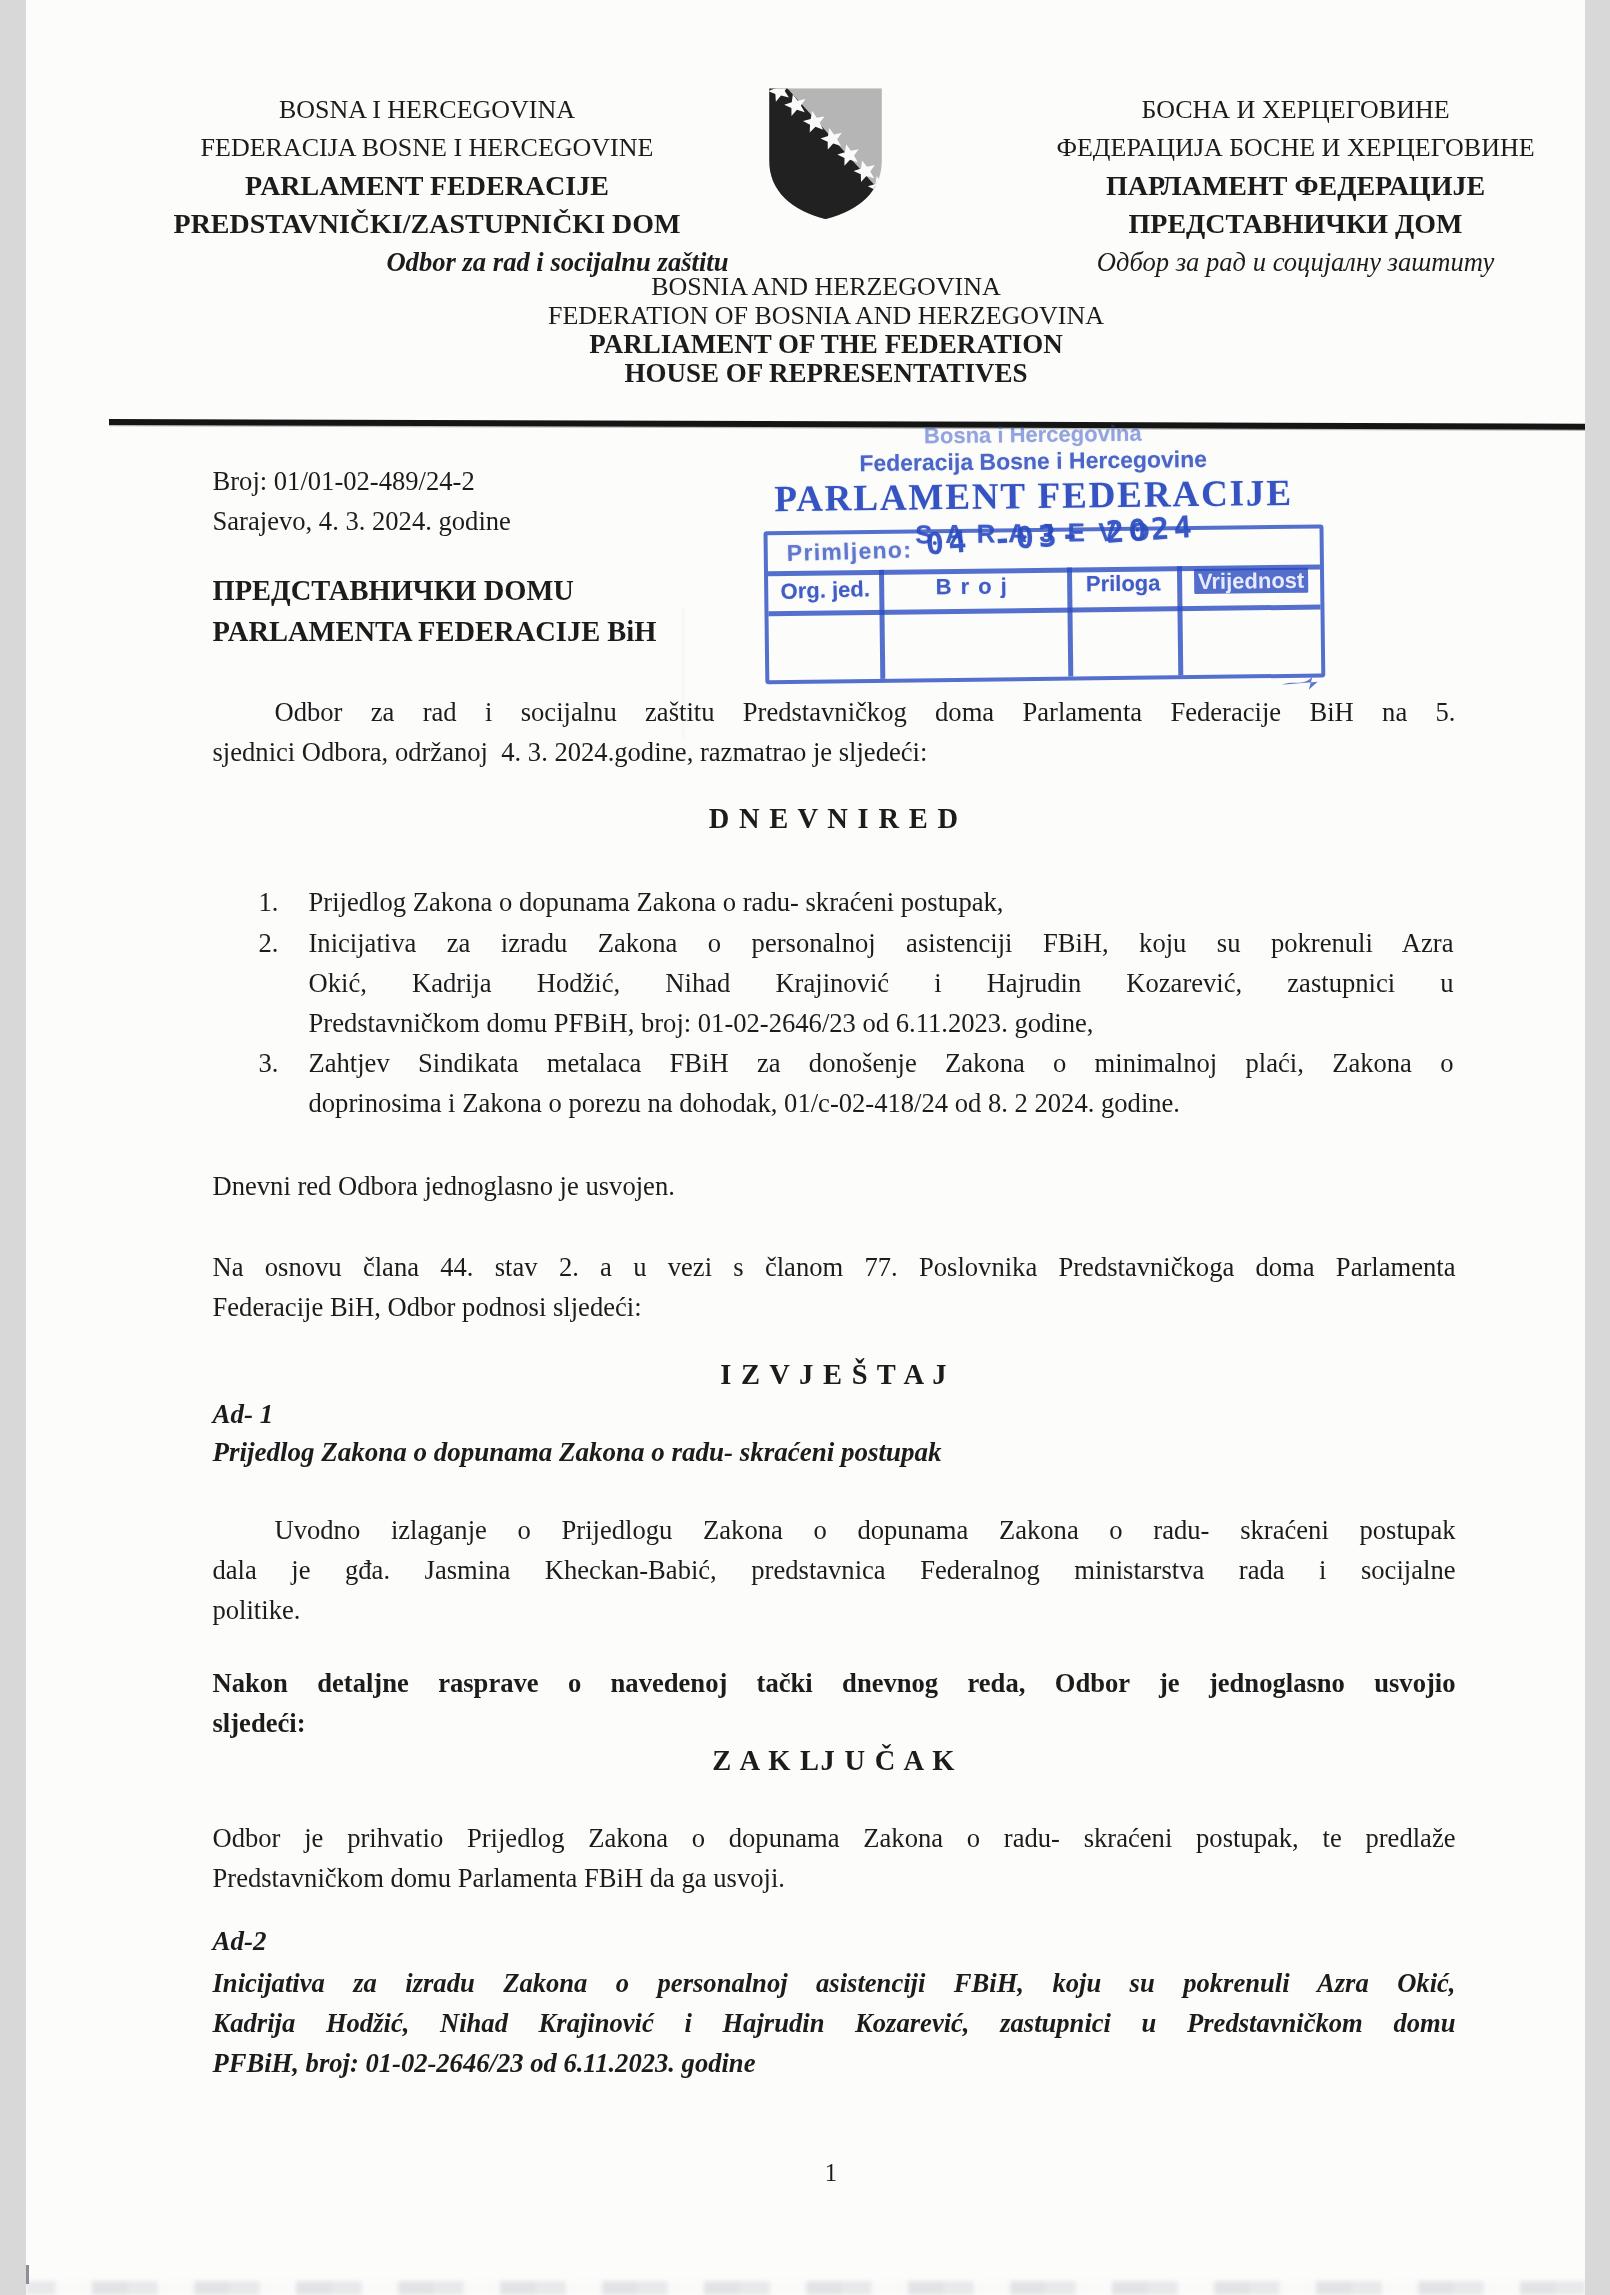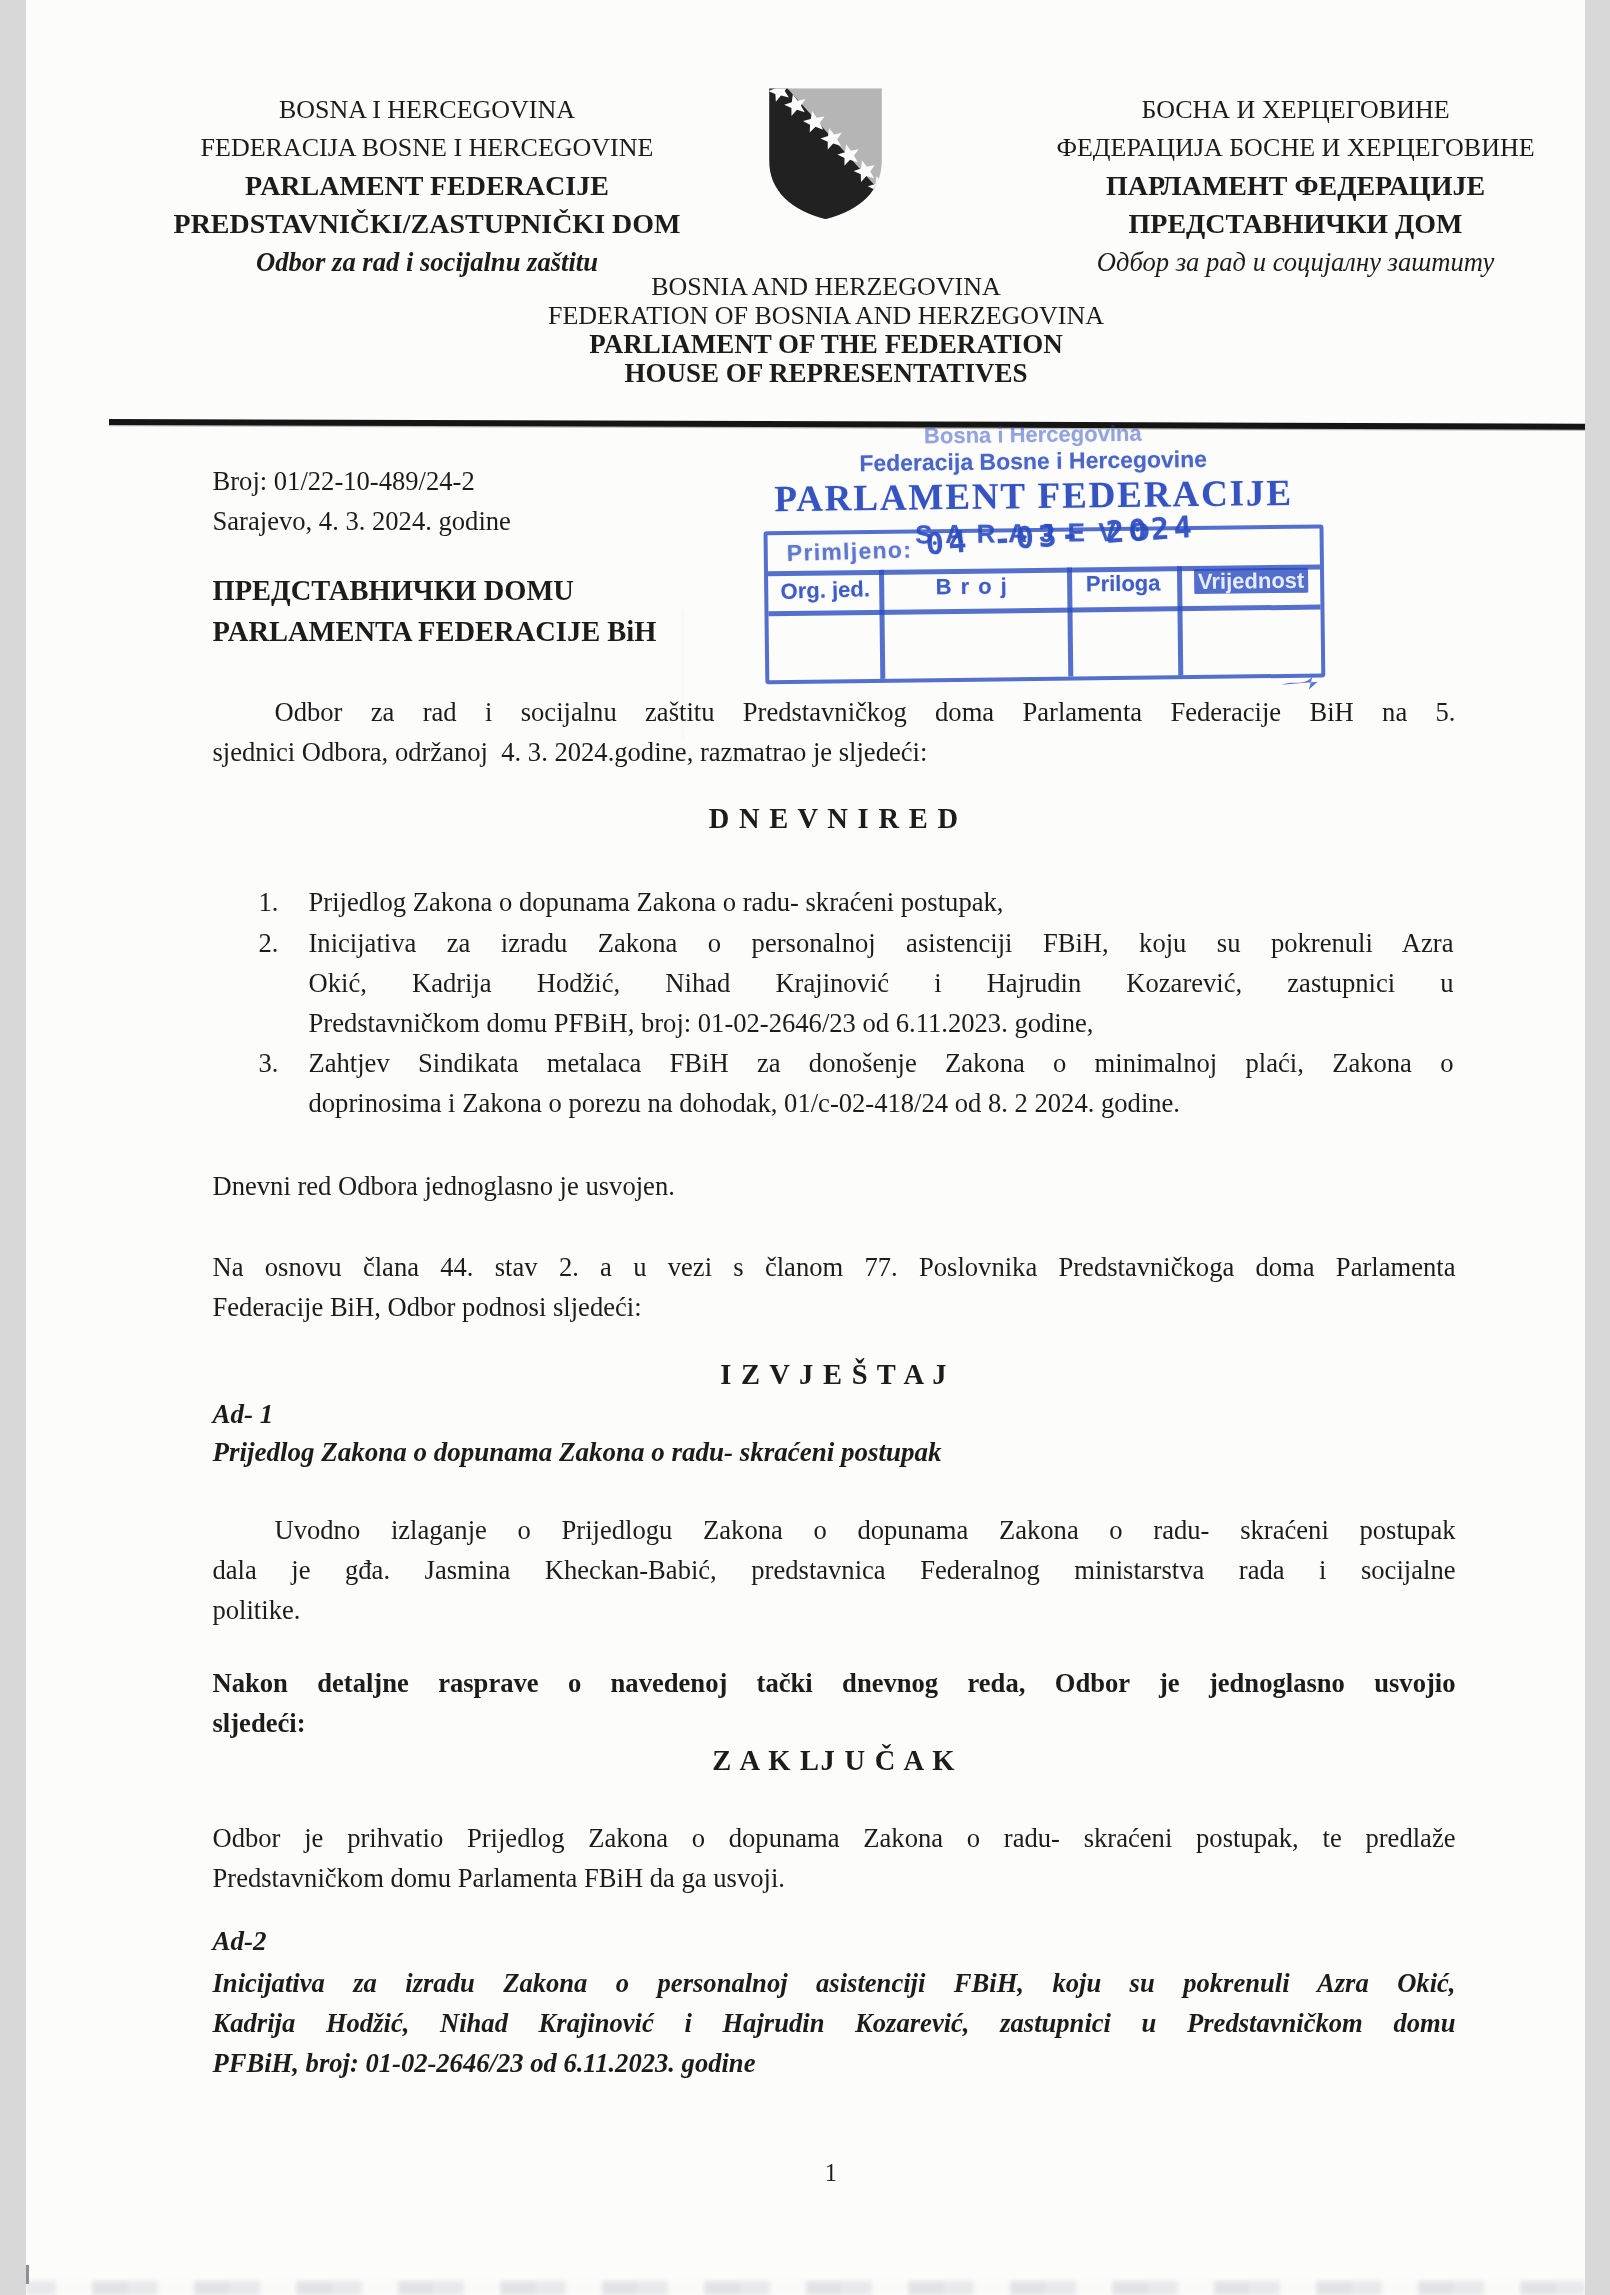--- a/index.html
+++ b/index.html
@@ -5,21 +5,21 @@
   html,body{margin:0;padding:0;background:#d8d8d8;}
   .page{position:relative;width:1559px;height:2295px;margin:0 auto;overflow:hidden;
         background:#fcfcfb;font-family:"Liberation Serif",serif;color:#1c1c1c;}
   .abs{position:absolute;}
   .ctr{text-align:center;}
   .b{font-weight:bold;}
   .pre{white-space:pre;}
   
   .lh-line{font-size:26px;line-height:38px;}
   .lh-big{font-size:28px;line-height:38px;font-weight:bold;}
-  .lh-sub{font-size:26.6px;line-height:38px;font-weight:bold;font-style:italic;}
+  .lh-sub{font-size:26.6px;line-height:38px;font-weight:bold;font-style:italic;text-align:right;}
   .lh-sub-r{font-size:26.6px;line-height:38px;font-style:italic;}
   .en-line{font-size:26px;line-height:29px;}
   .en-big{font-size:27px;line-height:29px;font-weight:bold;}
   .rule{position:absolute;left:83px;top:419px;width:1529px;height:5.8px;background:#151515;
         transform:rotate(0.18deg);transform-origin:left center;box-shadow:0 1.3px 0.6px rgba(0,0,0,.25);}
   
   .ln{font-size:26.6px;line-height:40px;height:40px;}
   .stretch{text-align:justify;text-align-last:justify;}
   .heading{font-size:28.5px;font-weight:bold;letter-spacing:1.3px;}
   .adlabel{font-size:27px;font-weight:bold;font-style:italic;}
@@ -122,21 +122,21 @@
       <div class="scell" style="left:2.6px;top:43px;width:108px;transform:rotate(-1deg);">Org. jed.</div>
       <div class="scell" style="left:117px;top:41px;width:181px;letter-spacing:9px;">Broj</div>
       <div class="scell" style="left:303px;top:40px;width:104px;">Priloga</div>
       <div class="scell" style="left:415px;top:39px;width:136px;"><span class="vrij">Vrijednost</span></div>
     </div>
     <svg class="abs" style="left:544px;top:249px;" width="45" height="26" viewBox="0 0 70 40">
       <path d="M2,26 C22,18 34,30 50,14 L44,34 L58,22 Z" fill="rgba(43,76,192,.75)"></path>
     </svg>
   </div>
 
-  <div class="abs ln pre" style="left:187px;top:461px;">Broj: 01/22-10-489/24-2</div>
+  <div class="abs ln pre" style="left:187px;top:461px;">Broj: 01/01-02-489/24-2</div>
   <div class="abs ln pre" style="left:187px;top:501px;">Sarajevo, 4. 3. 2024. godine</div>
 
   <div class="abs b pre" style="left:187px;top:571px;font-size:28.5px;line-height:40px;">ПРЕДСТАВНИЧКИ DOMU</div>
   <div class="abs b pre" style="left:187px;top:612px;font-size:28.5px;line-height:40px;">PARLAMENTA FEDERACIJE BiH</div>
 
   <div class="abs" style="left:187px;top:692px;width:1243px;">
     <div class="ln stretch indent">Odbor za rad i socijalnu zaštitu Predstavničkog doma Parlamenta Federacije BiH na 5.</div>
     <div class="ln pre">sjednici Odbora, održanoj  4. 3. 2024.godine, razmatrao je sljedeći:</div>
   </div>
 

